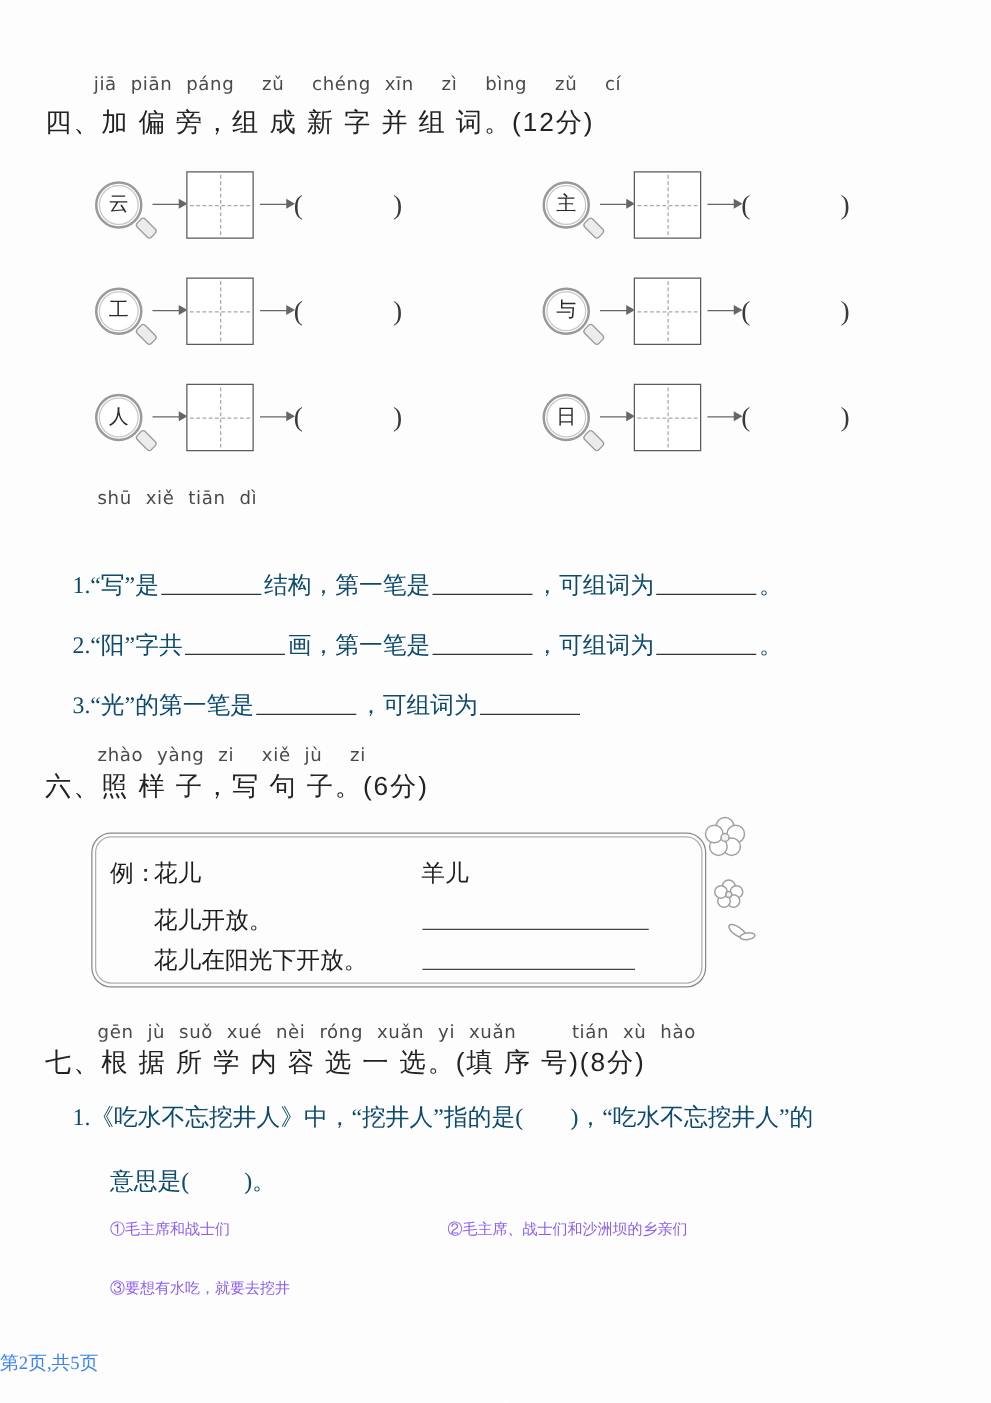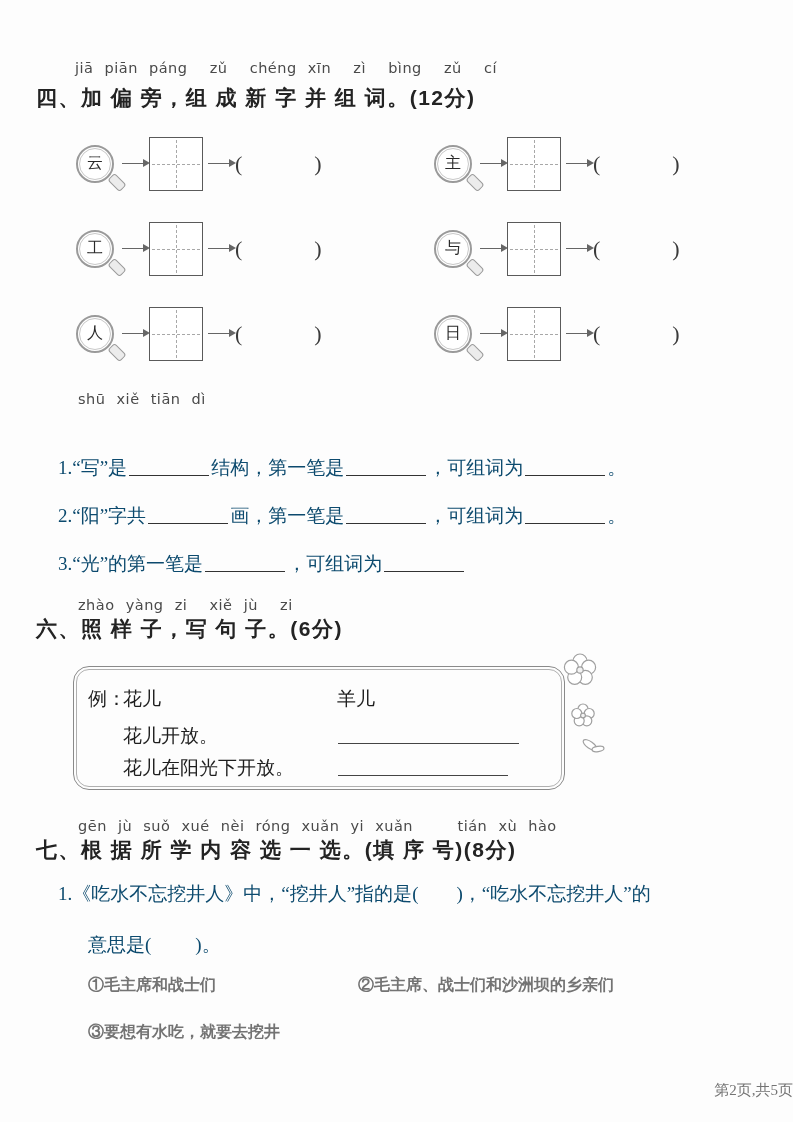--- a/index.html
+++ b/index.html
@@ -1,20 +1,20 @@
 <!DOCTYPE html>
 <html><head>
 <meta charset="utf-8">
 <style>
   html,body{margin:0;padding:0;background:#ffffff;}
   .page{position:relative;width:793px;height:1122px;background:#fdfdfd;overflow:hidden;
         font-family:"Liberation Serif",serif;color:#1f1f1f;}
   .pinyin{position:absolute;font-family:"DejaVu Sans",sans-serif;font-size:14.5px;color:#4a4a4a;
           letter-spacing:.5px;word-spacing:6px;white-space:pre;}
-  .sec-title{position:absolute;font-family:"Liberation Sans",sans-serif;font-weight:bold;
+  .sec-title{position:absolute;font-family:"Liberation Sans",sans-serif;font-weight:normal;
              font-size:21px;color:#232323;letter-spacing:1.5px;white-space:pre;}
   
   .s4grid{position:absolute;left:76px;top:121px;display:grid;
           grid-template-columns:358px 330px;grid-auto-rows:85px;align-items:center;}
   .s4item{display:flex;align-items:center;}
   .mag{position:relative;flex:none;width:34px;height:34px;border:2px solid #9a9a9a;border-radius:50%;
        display:flex;align-items:center;justify-content:center;background:#fff;margin-right:3px;}
   .mag::before{content:"";position:absolute;inset:1px;border:1px solid #c8c8c8;border-radius:50%;}
   .mag::after{content:"";position:absolute;width:8px;height:15px;background:#ececec;
               border:1.5px solid #9a9a9a;border-radius:3px;right:-10px;bottom:-10px;transform:rotate(-45deg);}
@@ -33,23 +33,23 @@
          vertical-align:-2px;margin:0 2px;}
   
   .exbox{position:absolute;left:73px;top:666px;width:492px;height:124px;}
   .exbox .outer{position:absolute;inset:0;border:1.5px solid #8a8a8a;border-radius:16px;}
   .exbox .inner{position:absolute;inset:3px;border:1px solid #b0b0b0;border-radius:13px;}
   .extext{position:absolute;font-size:19px;color:#1e1e1e;white-space:nowrap;}
   .exblank{position:absolute;border-bottom:1.4px solid #444;height:0;}
   .flowers{position:absolute;left:550px;top:650px;}
   
   .igap{display:inline-block;}
-  .optrow{position:absolute;display:flex;font-size:16px;color:#737373;white-space:nowrap;font-weight:bold;}
-  .footer{position:absolute;top:1081px;left:0;width:100%;text-align:right;
-          font-size:15px;color:#737373;}
+  .optrow{position:absolute;display:flex;font-size:12px;color:#8b5cf6;white-space:nowrap;}
+  .footer{position:absolute;top:1081px;left:0;width:100%;text-align:left;
+          font-size:15px;color:#3b82f6;}
 </style>
 </head>
 <body>
 
 <div class="page">
 
   <div class="pinyin" style="left:75px;top:60px">jiā piān páng  zǔ  chéng xīn  zì  bìng  zǔ  cí</div>
   <div class="sec-title" style="left:36px;top:84px">四、加 偏 旁，组 成 新 字 并 组 词。(12分)</div>
 
   <div class="s4grid">

